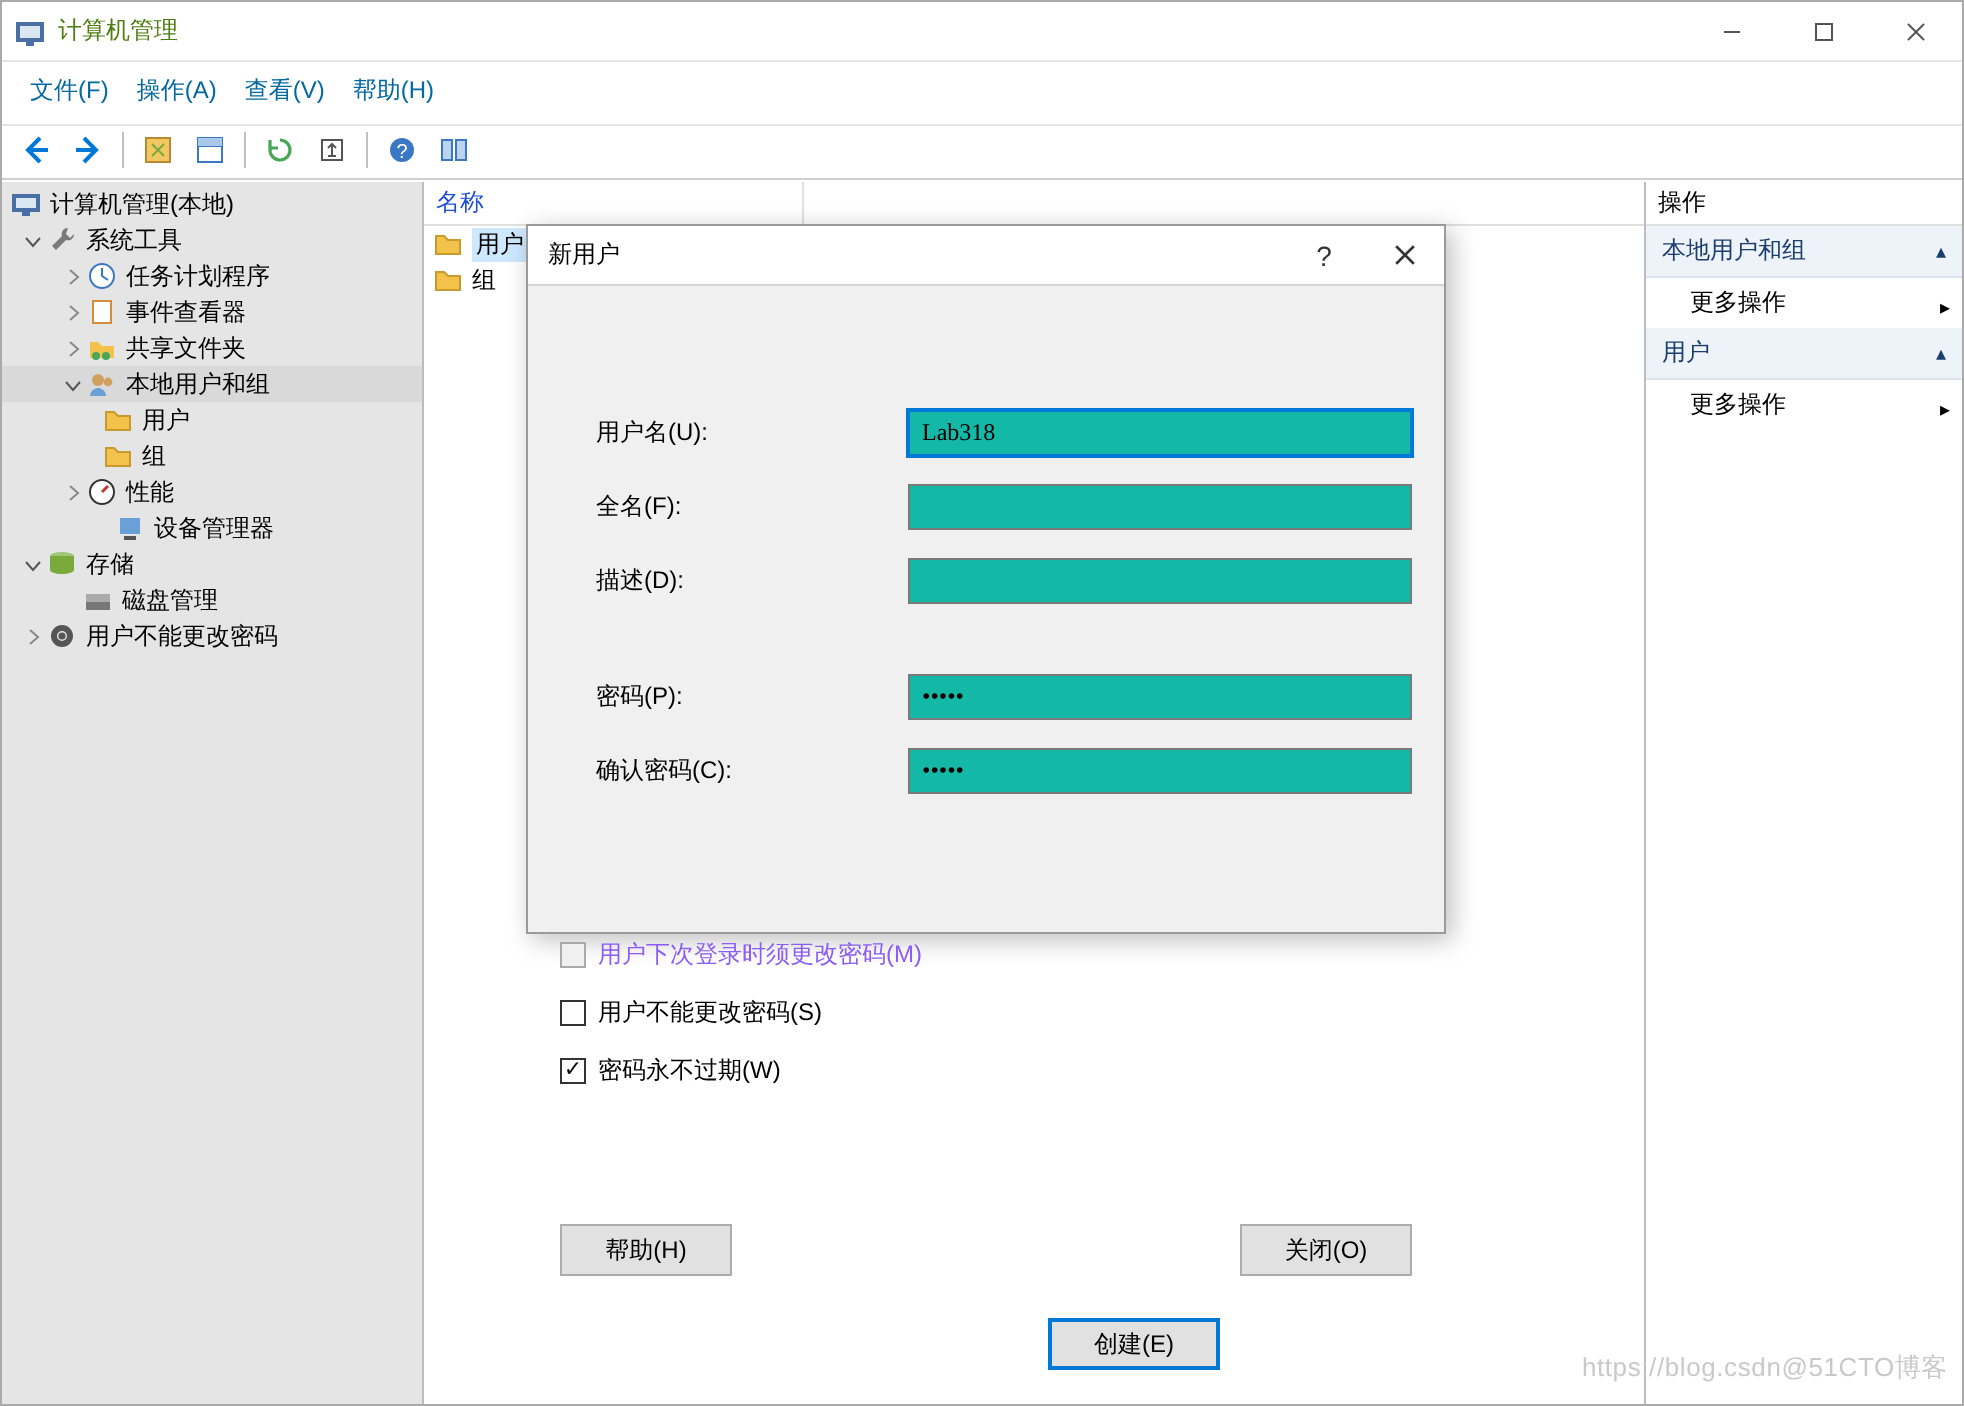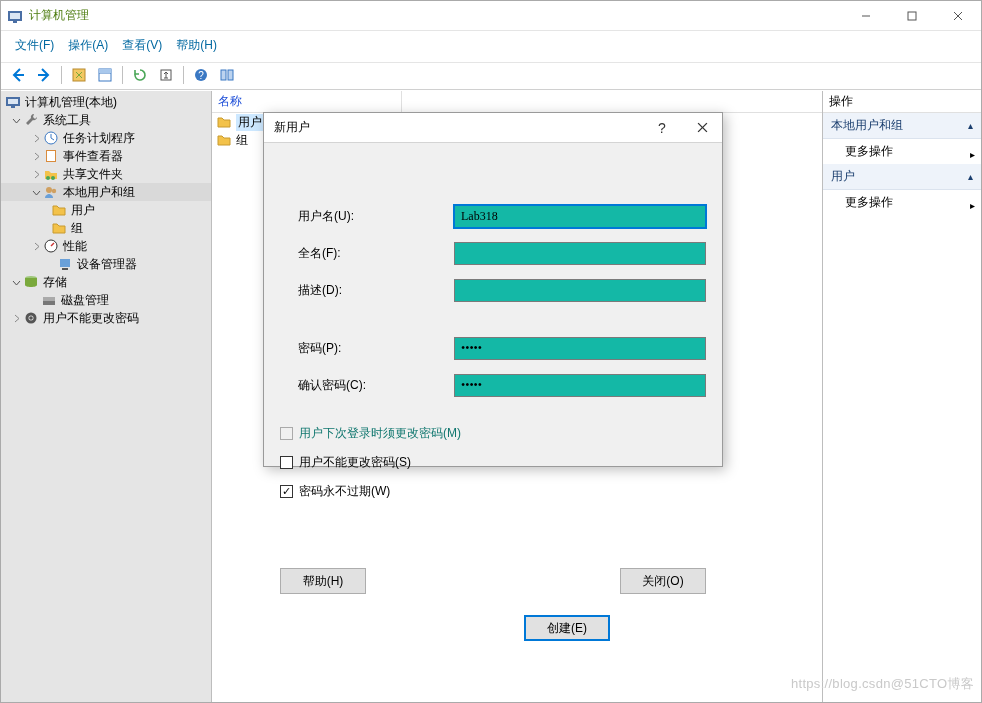--- a/index.html
+++ b/index.html
@@ -71,21 +71,21 @@
   .dlg-ctrls { display:flex; }
   .dlg-ctrl { width:40px; height:30px; display:flex; align-items:center; justify-content:center; font-size:14px; color:#333; }
   .dlg-body { flex:1; padding:20px 16px 0 16px; }
   .form-row { display:flex; align-items:center; margin-bottom:14px; }
   .form-row label { width:120px;margin-left:18px; }
   .form-row input[type=text],
   .form-row input[type=password] { flex:1; height:23px; border:1px solid #7a7a7a; padding:0 6px; font-family:Liberation Serif, serif; font-size:12px; background:#14b8a6;margin-left:36px; }
   .form-row input.focused { border:1px solid #0078d7; outline:1px solid #0078d7; }
   .sep { height:1px; margin:8px -16px 20px; }
   .chk-row { display:flex; align-items:center; gap:6px; margin-bottom:12px; padding-left:0; }
-  .chk-row.disabled { color:#0f766e; }
+  .chk-row.disabled { color:#8b5cf6;margin-top:44px; }
   .chk { width:13px; height:13px; border:1px solid #333; background:#fff; display:flex; align-items:center; justify-content:center; font-size:11px; }
   .chk.disabled { border-color:#aaa; background:#f0f0f0; }
   .chk .mark { color:#000; line-height:1; }
   .dlg-buttons { padding:14px 16px 16px; display:flex; gap:10px; }
   .dlg-buttons .spacer { flex:1; }
   .btn { min-width:86px; height:26px; border:1px solid #adadad; background:#e1e1e1; padding:0 12px; font-family:inherit; font-size:12px; }
   .btn.default { border:2px solid #0078d7; background:#e1e1e1;margin-top:47px; }
 
   
   .watermark { position:absolute; right:8px; bottom:10px; font-size:13px; color:#c9c9c9; letter-spacing:.3px; pointer-events:none; }

